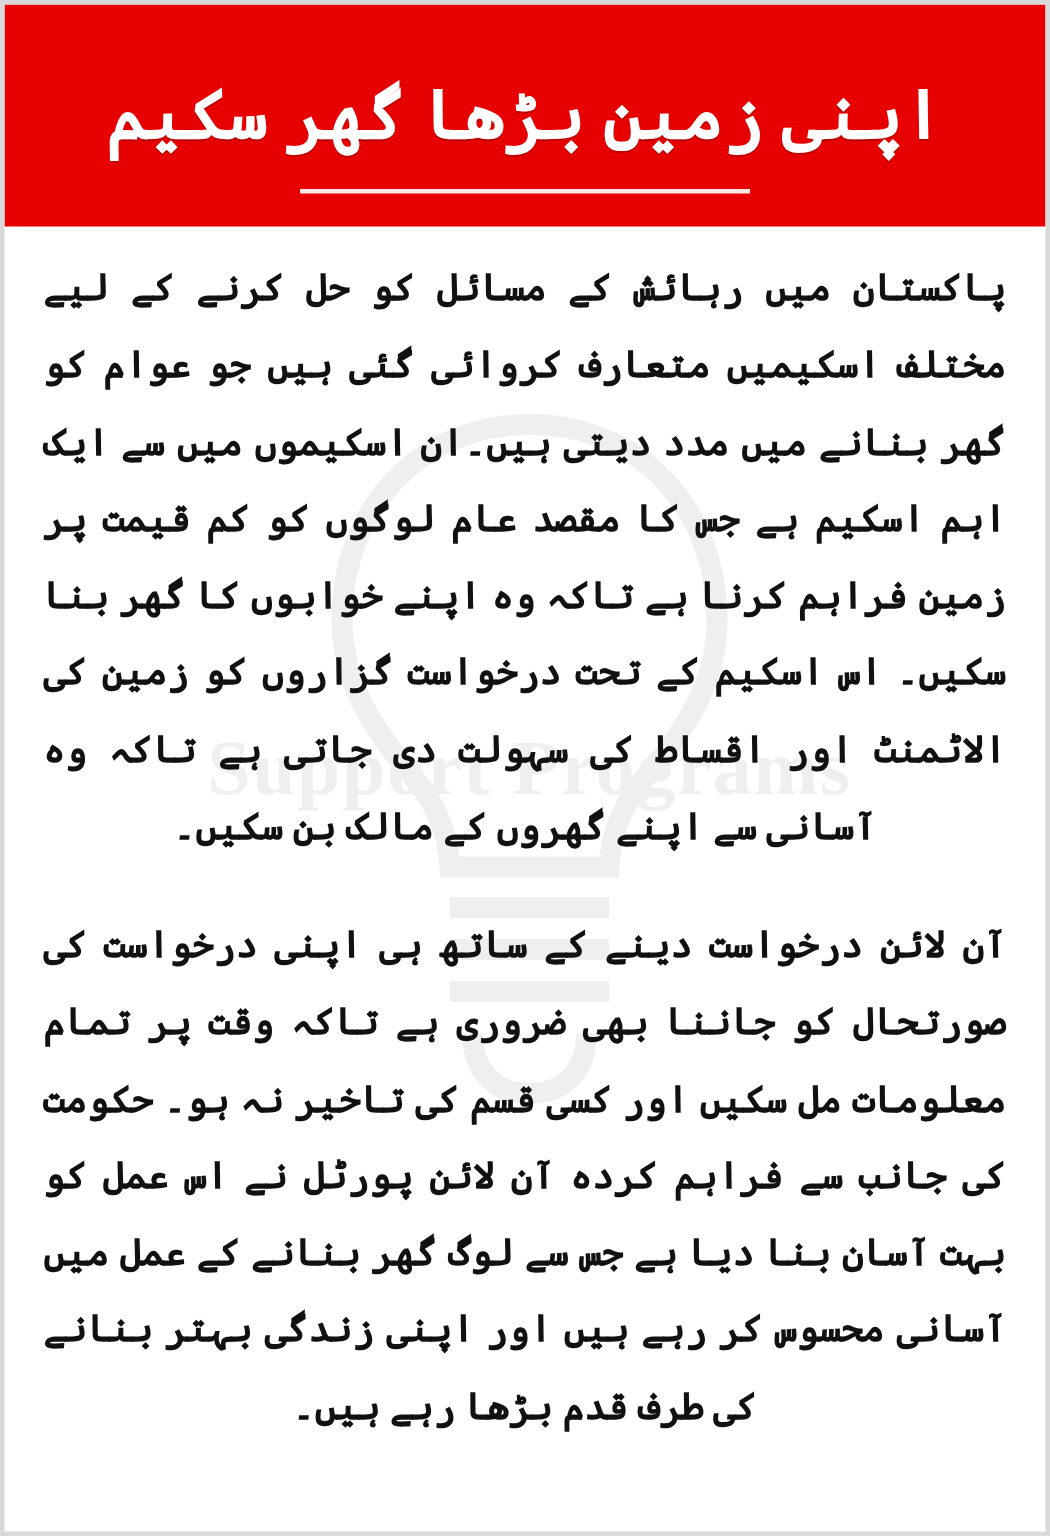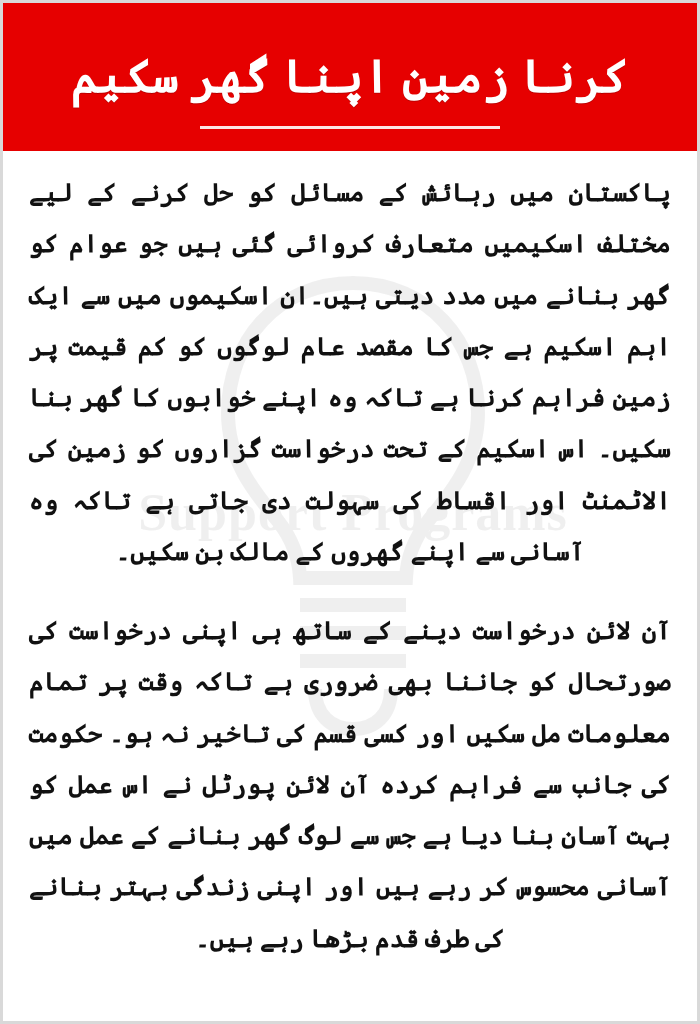--- a/index.html
+++ b/index.html
@@ -120,21 +120,21 @@
   .para + .para {
     margin-top: 28px;
   }
 </style>
 </head>
 <body>
 
 <div class="page">
 
   <div class="banner">
-    <div class="banner-title">کرنا زمین اپنا گھر سکیم</div>
+    <div class="banner-title">اپنی زمین بڑھا گھر سکیم</div>
     <div class="banner-underline"></div>
   </div>
 
   <div class="watermark">
     <svg width="420" height="500" viewBox="0 0 420 500">
       <g fill="none" stroke="#8a8a8a" stroke-width="14">
         <path d="M210 30 C135 30 85 88 85 160 C85 208 112 240 135 268 C150 287 156 305 157 325 L263 325 C264 305 270 287 285 268 C308 240 335 208 335 160 C335 88 285 30 210 30 Z"></path>
         <line x1="157" y1="352" x2="263" y2="352"></line>
         <line x1="157" y1="380" x2="263" y2="380"></line>
         <line x1="157" y1="408" x2="263" y2="408"></line>

